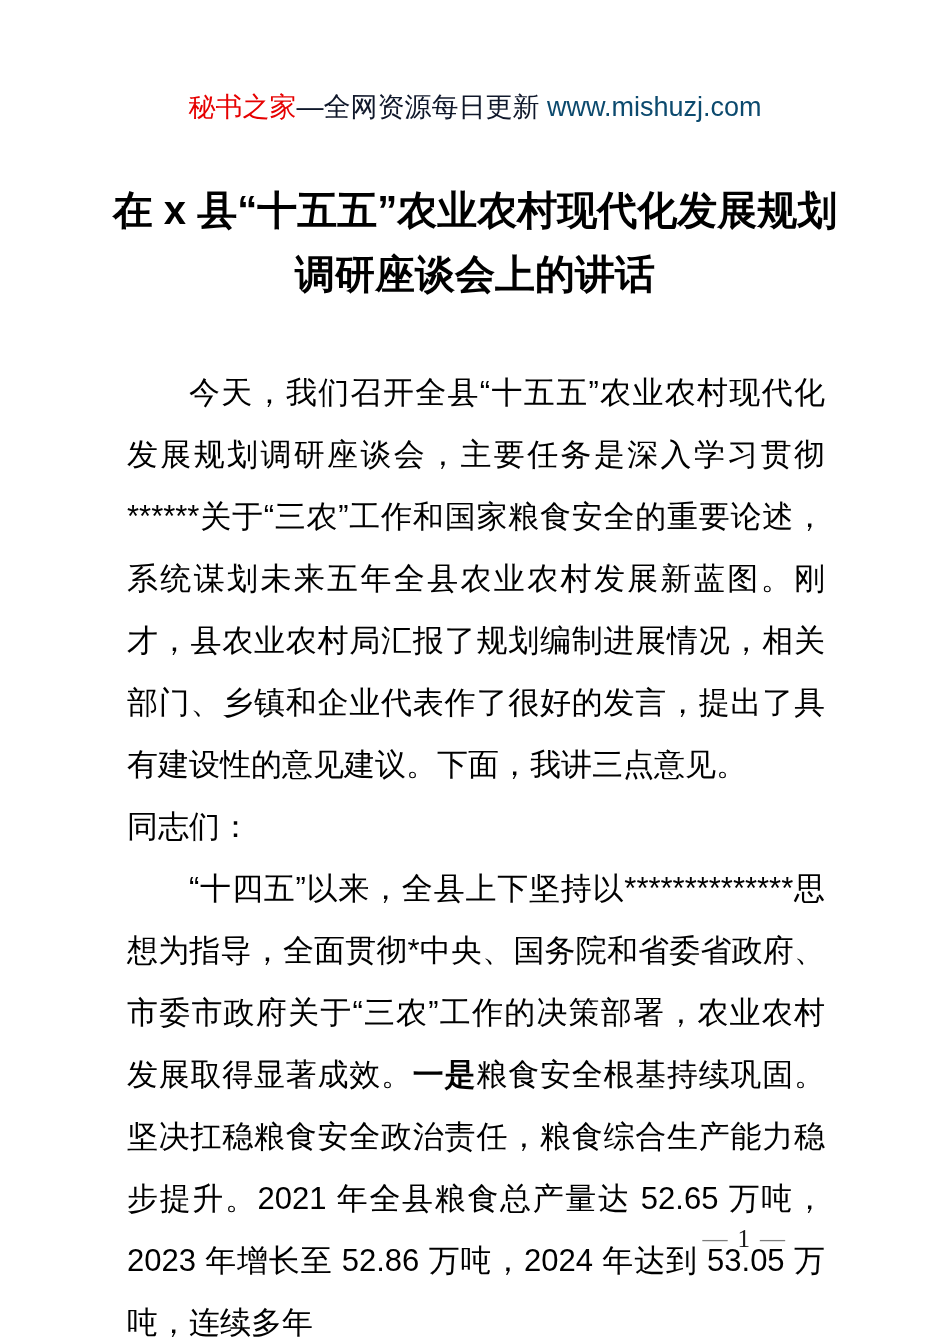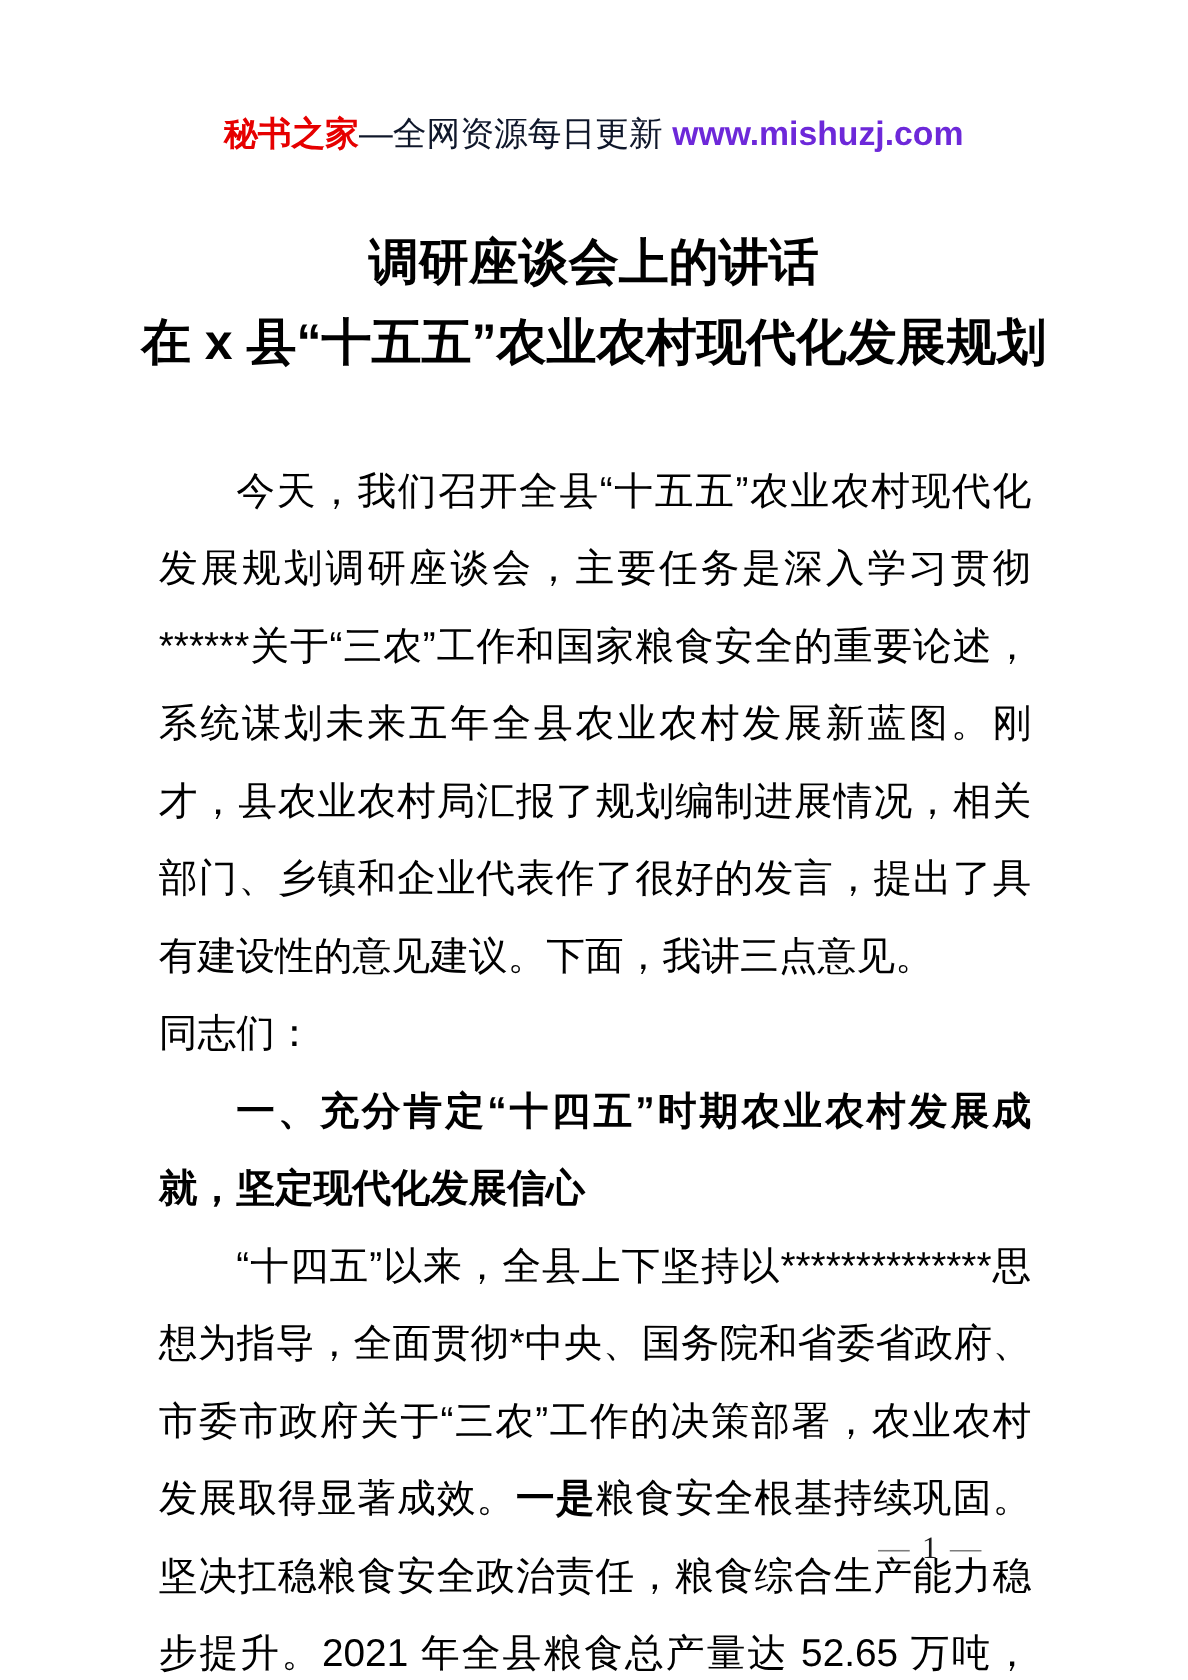--- a/index.html
+++ b/index.html
@@ -19,21 +19,21 @@
   
   .site-header {
     position: absolute;
     top: 90px; left: 0; right: 0;
     text-align: center;
     font-size: 27px;
     line-height: 34px;
     white-space: nowrap;
   }
   .site-header .brand {
-    font-weight: bold;
+    font-weight: normal;
     font-family: "Liberation Serif", "DejaVu Serif", serif;
   }
   .site-header .tagline {
     color: #0f172a;
     font-weight: normal;
   }
   .site-header .url {
     text-decoration: none;
     cursor: pointer;
   }
@@ -80,32 +80,31 @@
   }
   .page-footer .pg-dash { color: #7d7d7d; padding: 0 8px; }
   .page-footer .pg-num { color: #1a1a1a; }
 </style>
 </head>
 <body>
 
 <div class="page">
 
   <div class="site-header">
-    <span class="brand" style="color: rgb(230, 0, 0);">秘书之家</span><span class="tagline">—全网资源每日更新 </span><a class="url" style="color: #6d28d9; font-weight: bold;">www.mishuzj.com</a>
+    <span class="brand" style="color: rgb(230, 0, 0);">秘书之家</span><span class="tagline">—全网资源每日更新 </span><a class="url" style="color: #0c4a6e;">www.mishuzj.com</a>
   </div>
 
   <h1 class="doc-title">
+    <span class="title-line">在 x 县“十五五”农业农村现代化发展规划</span>
     <span class="title-line">调研座谈会上的讲话</span>
-    <span class="title-line">在 x 县“十五五”农业农村现代化发展规划</span>
   </h1>
 
   <div class="doc-body" id="doc-body">
       <p class="para body"><span>今天，我们召开全县“十五五”农业农村现代化发展规划调研座谈会，主要任务是深入学习贯彻******关于“三农”工作和国家粮食安全的重要论述，系统谋划未来五年全县农业农村发展新蓝图。刚才，县农业农村局汇报了规划编制进展情况，相关部门、乡镇和企业代表作了很好的发言，提出了具有建设性的意见建议。下面，我讲三点意见。</span></p>
       <p class="para salutation"><span>同志们：</span></p>
-      <p class="para heading"><span class="bold">一、充分肯定“十四五”时期农业农村发展成就，坚定现代化发展信心</span></p>
       <p class="para body"><span>“十四五”以来，全县上下坚持以**************思想为指导，全面贯彻*中央、国务院和省委省政府、市委市政府关于“三农”工作的决策部署，农业农村发展取得显著成效。</span><span class="bold">一是</span><span>粮食安全根基持续巩固。坚决扛稳粮食安全政治责任，粮食综合生产能力稳步提升。2021 年全县粮食总产量达 52.65 万吨，2023 年增长至 52.86 万吨，2024 年达到 53.05 万吨，连续多年</span></p>
     </div>
 
   <div class="page-footer">
     <span class="pg-dash">—</span><span class="pg-num">1</span><span class="pg-dash">—</span>
   </div>
 
 </div>
 
 </body></html>

